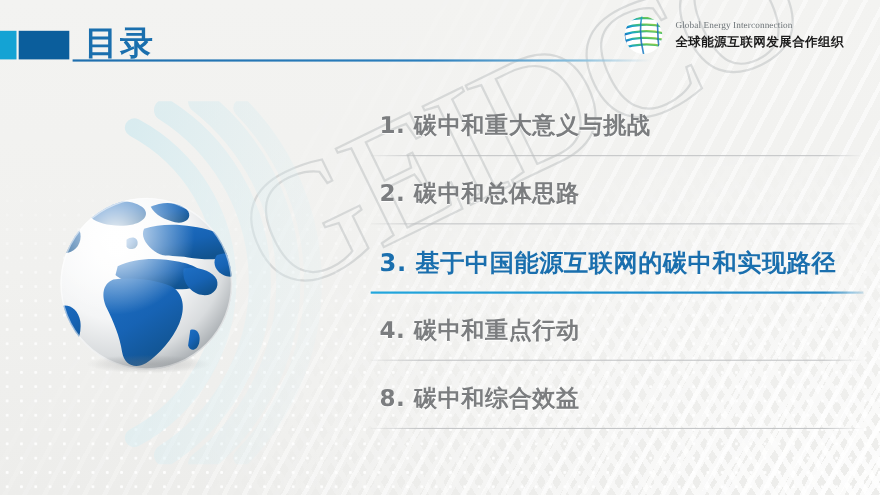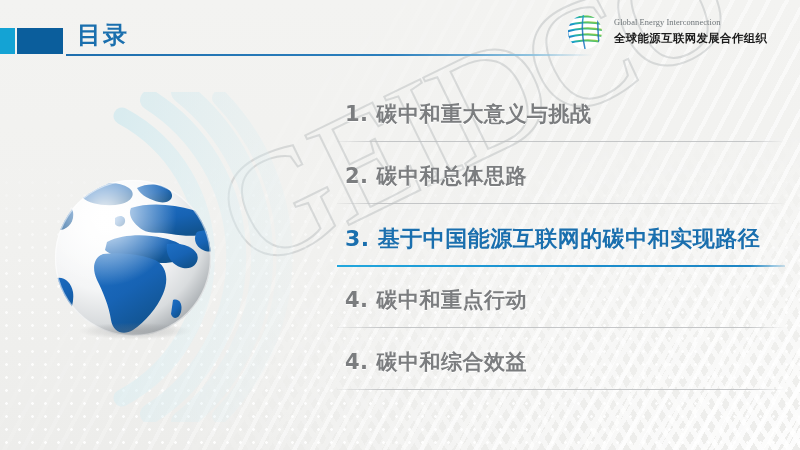--- a/index.html
+++ b/index.html
@@ -76,21 +76,21 @@
     position:absolute;left:16px;top:148px;width:148px;height:22px;
     background:radial-gradient(50% 50% at 50% 50%,rgba(120,122,124,.30) 0%,rgba(120,122,124,.12) 52%,rgba(120,122,124,0) 76%);
     border-radius:50%;
   }
 
   
   .tab-small{position:absolute;left:0px;top:28px;width:15px;height:26px;background:#14a3d4;}
   .tab-big{position:absolute;left:17px;top:28px;width:46px;height:26px;background:#0b5e9c;}
   .slide-title{
     position:absolute;left:77px;top:19px;
-    font-size:24px;font-weight:bold;letter-spacing:2px;
+    font-size:30px;font-weight:bold;letter-spacing:2px;
     color:#1a6fae;
     font-family:Liberation Mono, monospace;
   }
   .title-rule{
     position:absolute;left:66px;top:54px;width:526px;height:2px;
     background:linear-gradient(90deg,#1f6fae 0%,#2b7fbd 62%,#8fc2de 88%,rgba(143,194,222,0) 100%);
   }
 
   
   .logo{position:absolute;left:563px;top:8px;width:232px;height:48px;display:flex;align-items:center;gap:7px;}
@@ -268,18 +268,18 @@
     </div>
     <div class="toc-row active">
       <span class="toc-label">3. 基于中国能源互联网的碳中和实现路径</span>
       <span class="rule"></span>
     </div>
     <div class="toc-row">
       <span class="toc-label">4. 碳中和重点行动</span>
       <span class="rule"></span>
     </div>
     <div class="toc-row">
-      <span class="toc-label">4. 碳中和综合效益</span>
+      <span class="toc-label">8. 碳中和综合效益</span>
       <span class="rule"></span>
     </div>
   </div>
 
 </div>
 
 </body></html>

